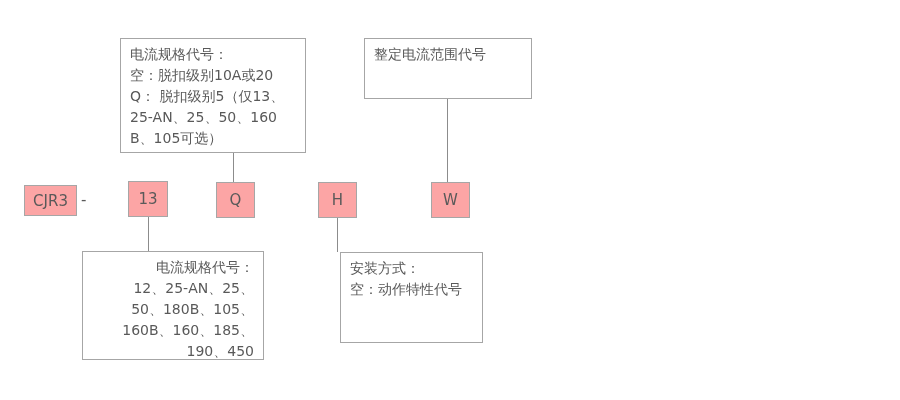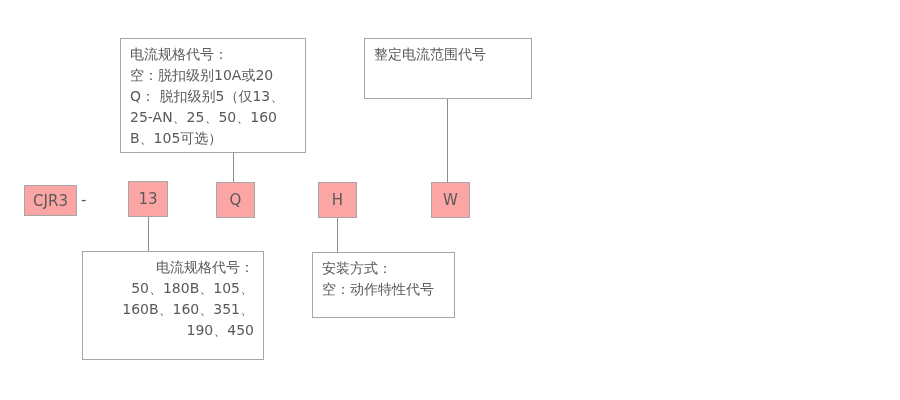--- a/index.html
+++ b/index.html
@@ -47,21 +47,21 @@
     background: #8c8c8c;
   }
 
   
   .box-action   { left: 120px; top: 38px;  width: 186px; height: 115px; }
   
   .box-range    { left: 364px; top: 38px;  width: 168px; height: 61px;  }
   
   .box-current  { left: 82px;  top: 251px; width: 182px; height: 109px; text-align: right; }
   
-  .box-mount    { left: 312px; top: 252px; width: 143px; height: 66px;  }
+  .box-mount    { left: 340px; top: 252px; width: 143px; height: 91px;  }
 
   
   .box-prefix { left: 24px;  top: 185px; width: 53px; height: 31px; }
   .sep-dash   { left: 81px;  top: 191px; }
   .box-c1     { left: 128px; top: 181px; width: 40px; height: 36px; }
   .box-c2     { left: 216px; top: 182px; width: 39px; height: 36px; }
   .box-c3     { left: 318px; top: 182px; width: 39px; height: 36px; }
   .box-c4     { left: 431px; top: 182px; width: 39px; height: 36px; }
 
   
@@ -82,22 +82,23 @@
     <div>25-AN、25、50、160</div>
     <div>B、105可选）</div>
   </div>
 
   <div class="callout box-range">
     <div>整定电流范围代号</div>
   </div>
 
   <div class="callout box-current">
     <div>电流规格代号：</div>
+    <div>12、25-AN、25、</div>
     <div>50、180B、105、</div>
-    <div>160B、160、351、</div>
+    <div>160B、160、185、</div>
     <div>190、450</div>
   </div>
 
   <div class="callout box-mount">
     <div>安装方式：</div>
     <div>空：动作特性代号</div>
   </div>
 
   <div class="code-box box-prefix">CJR3</div>
   <div class="separator sep-dash">-</div>

